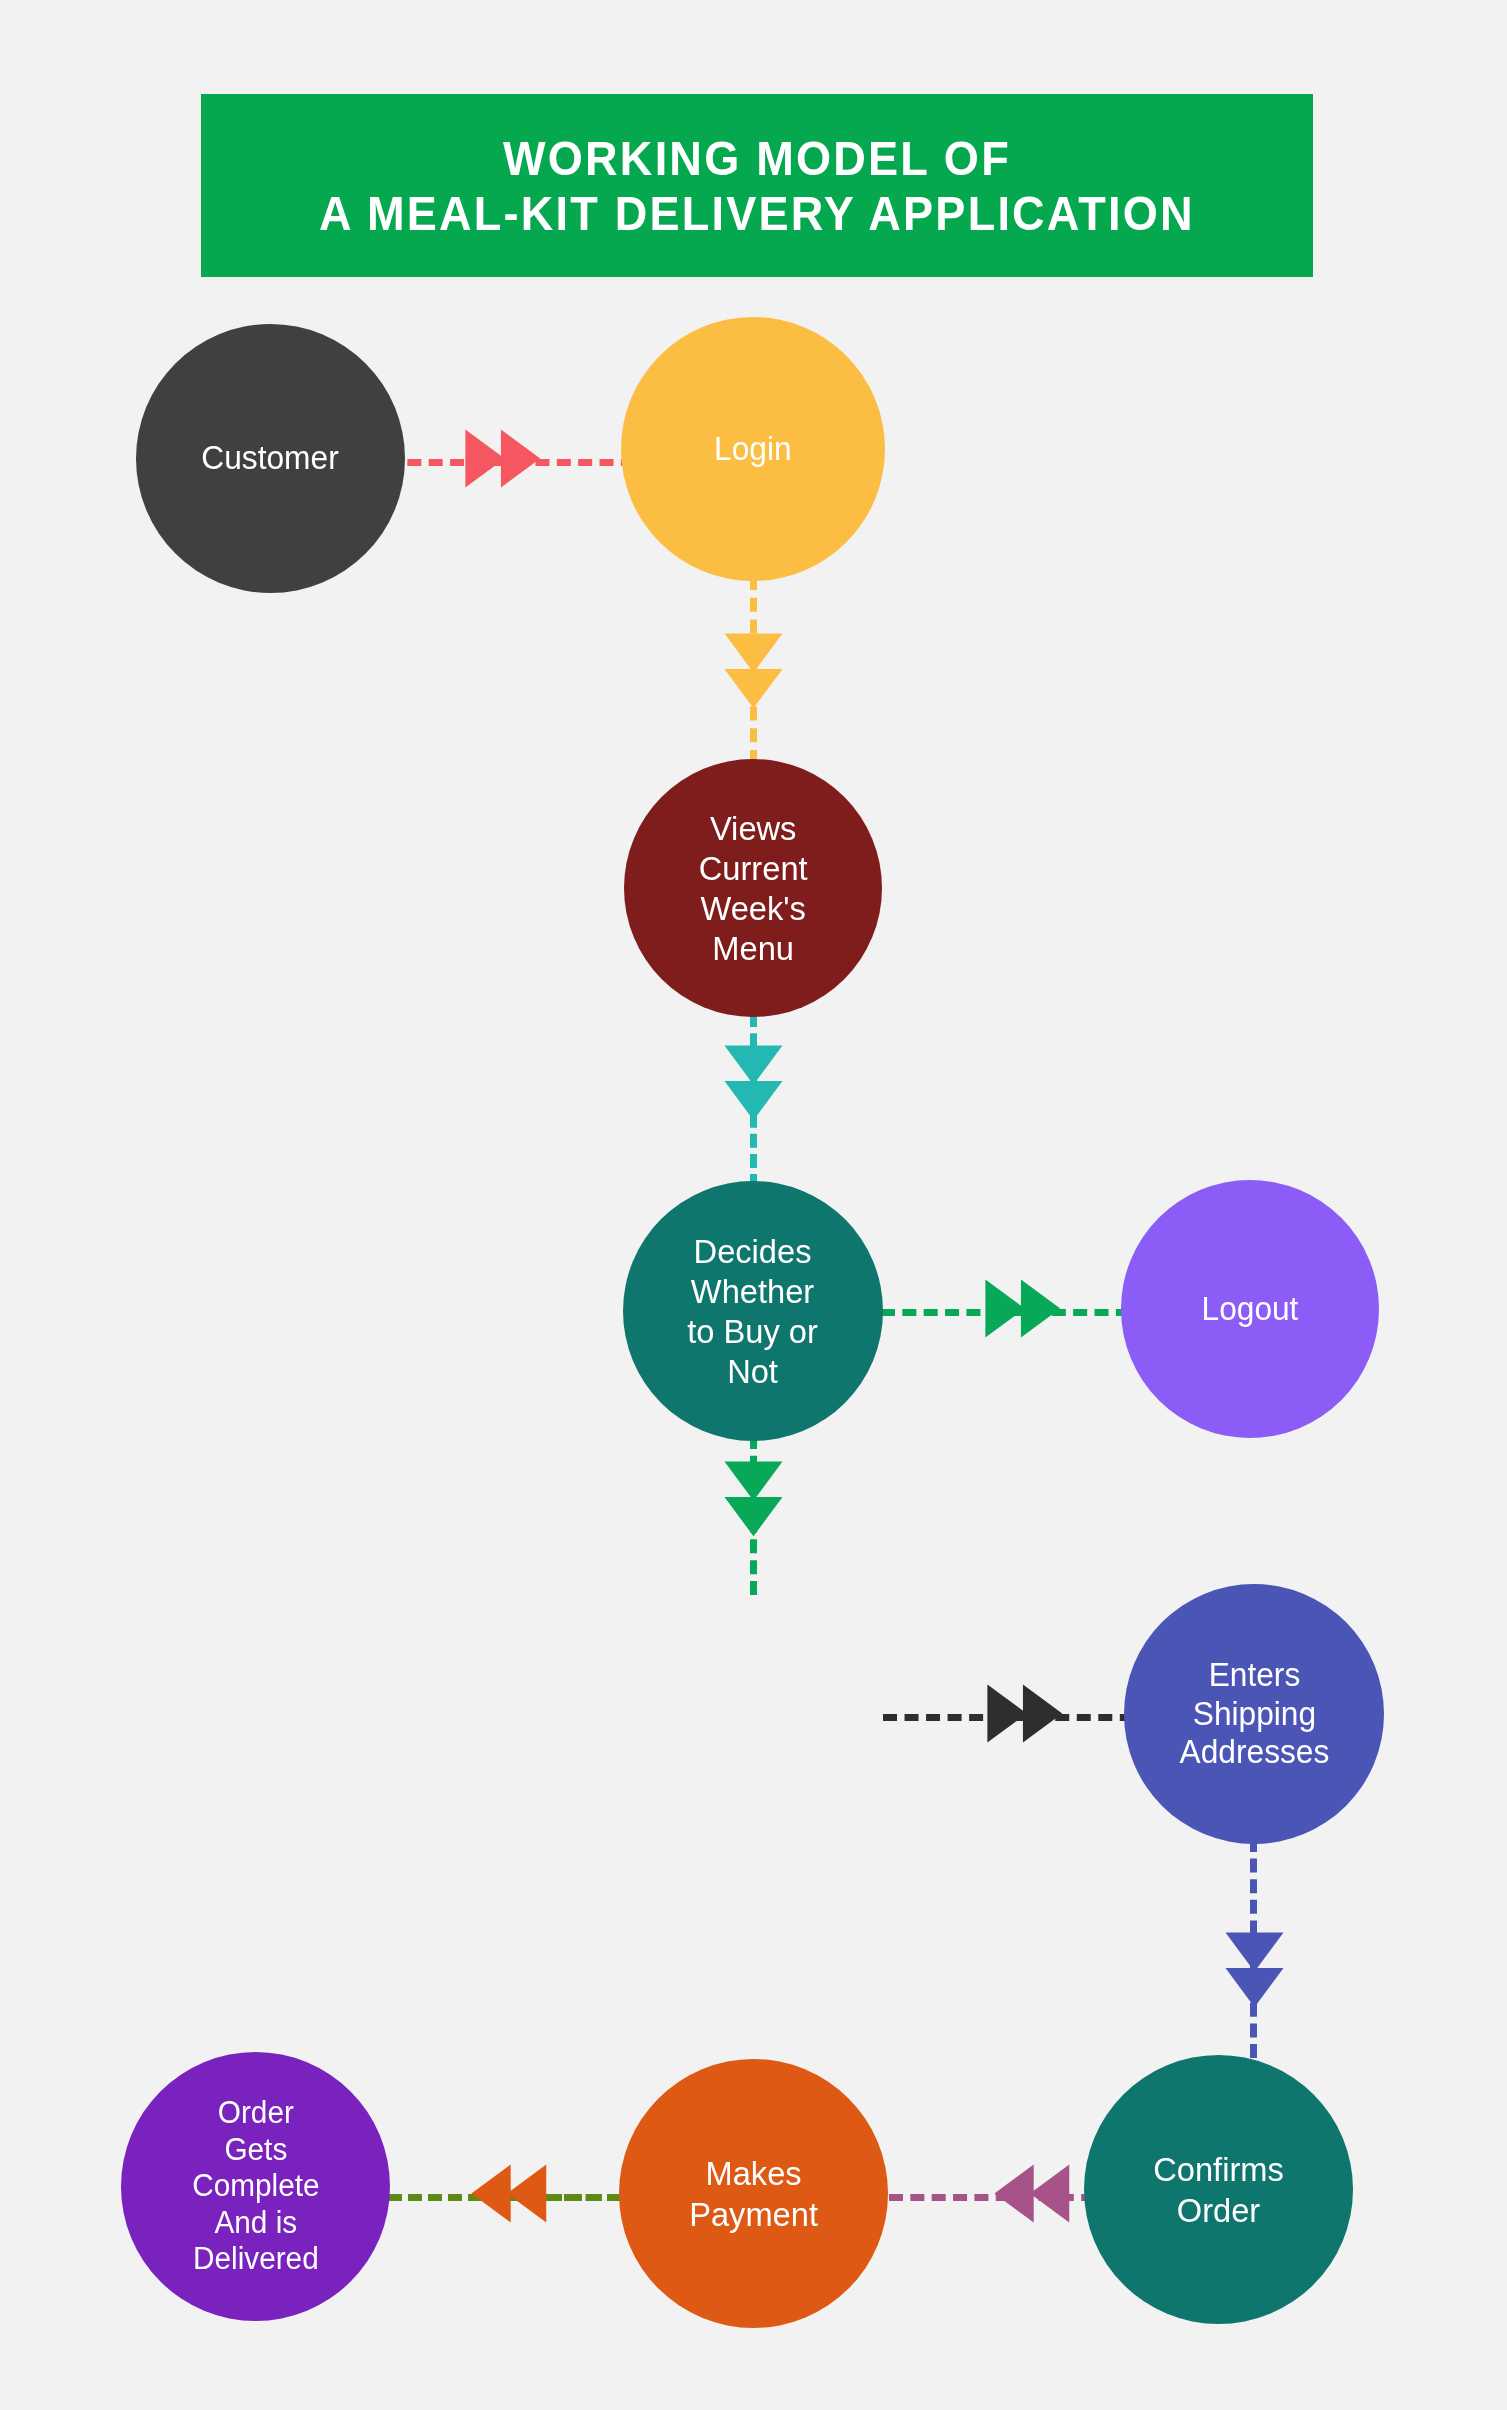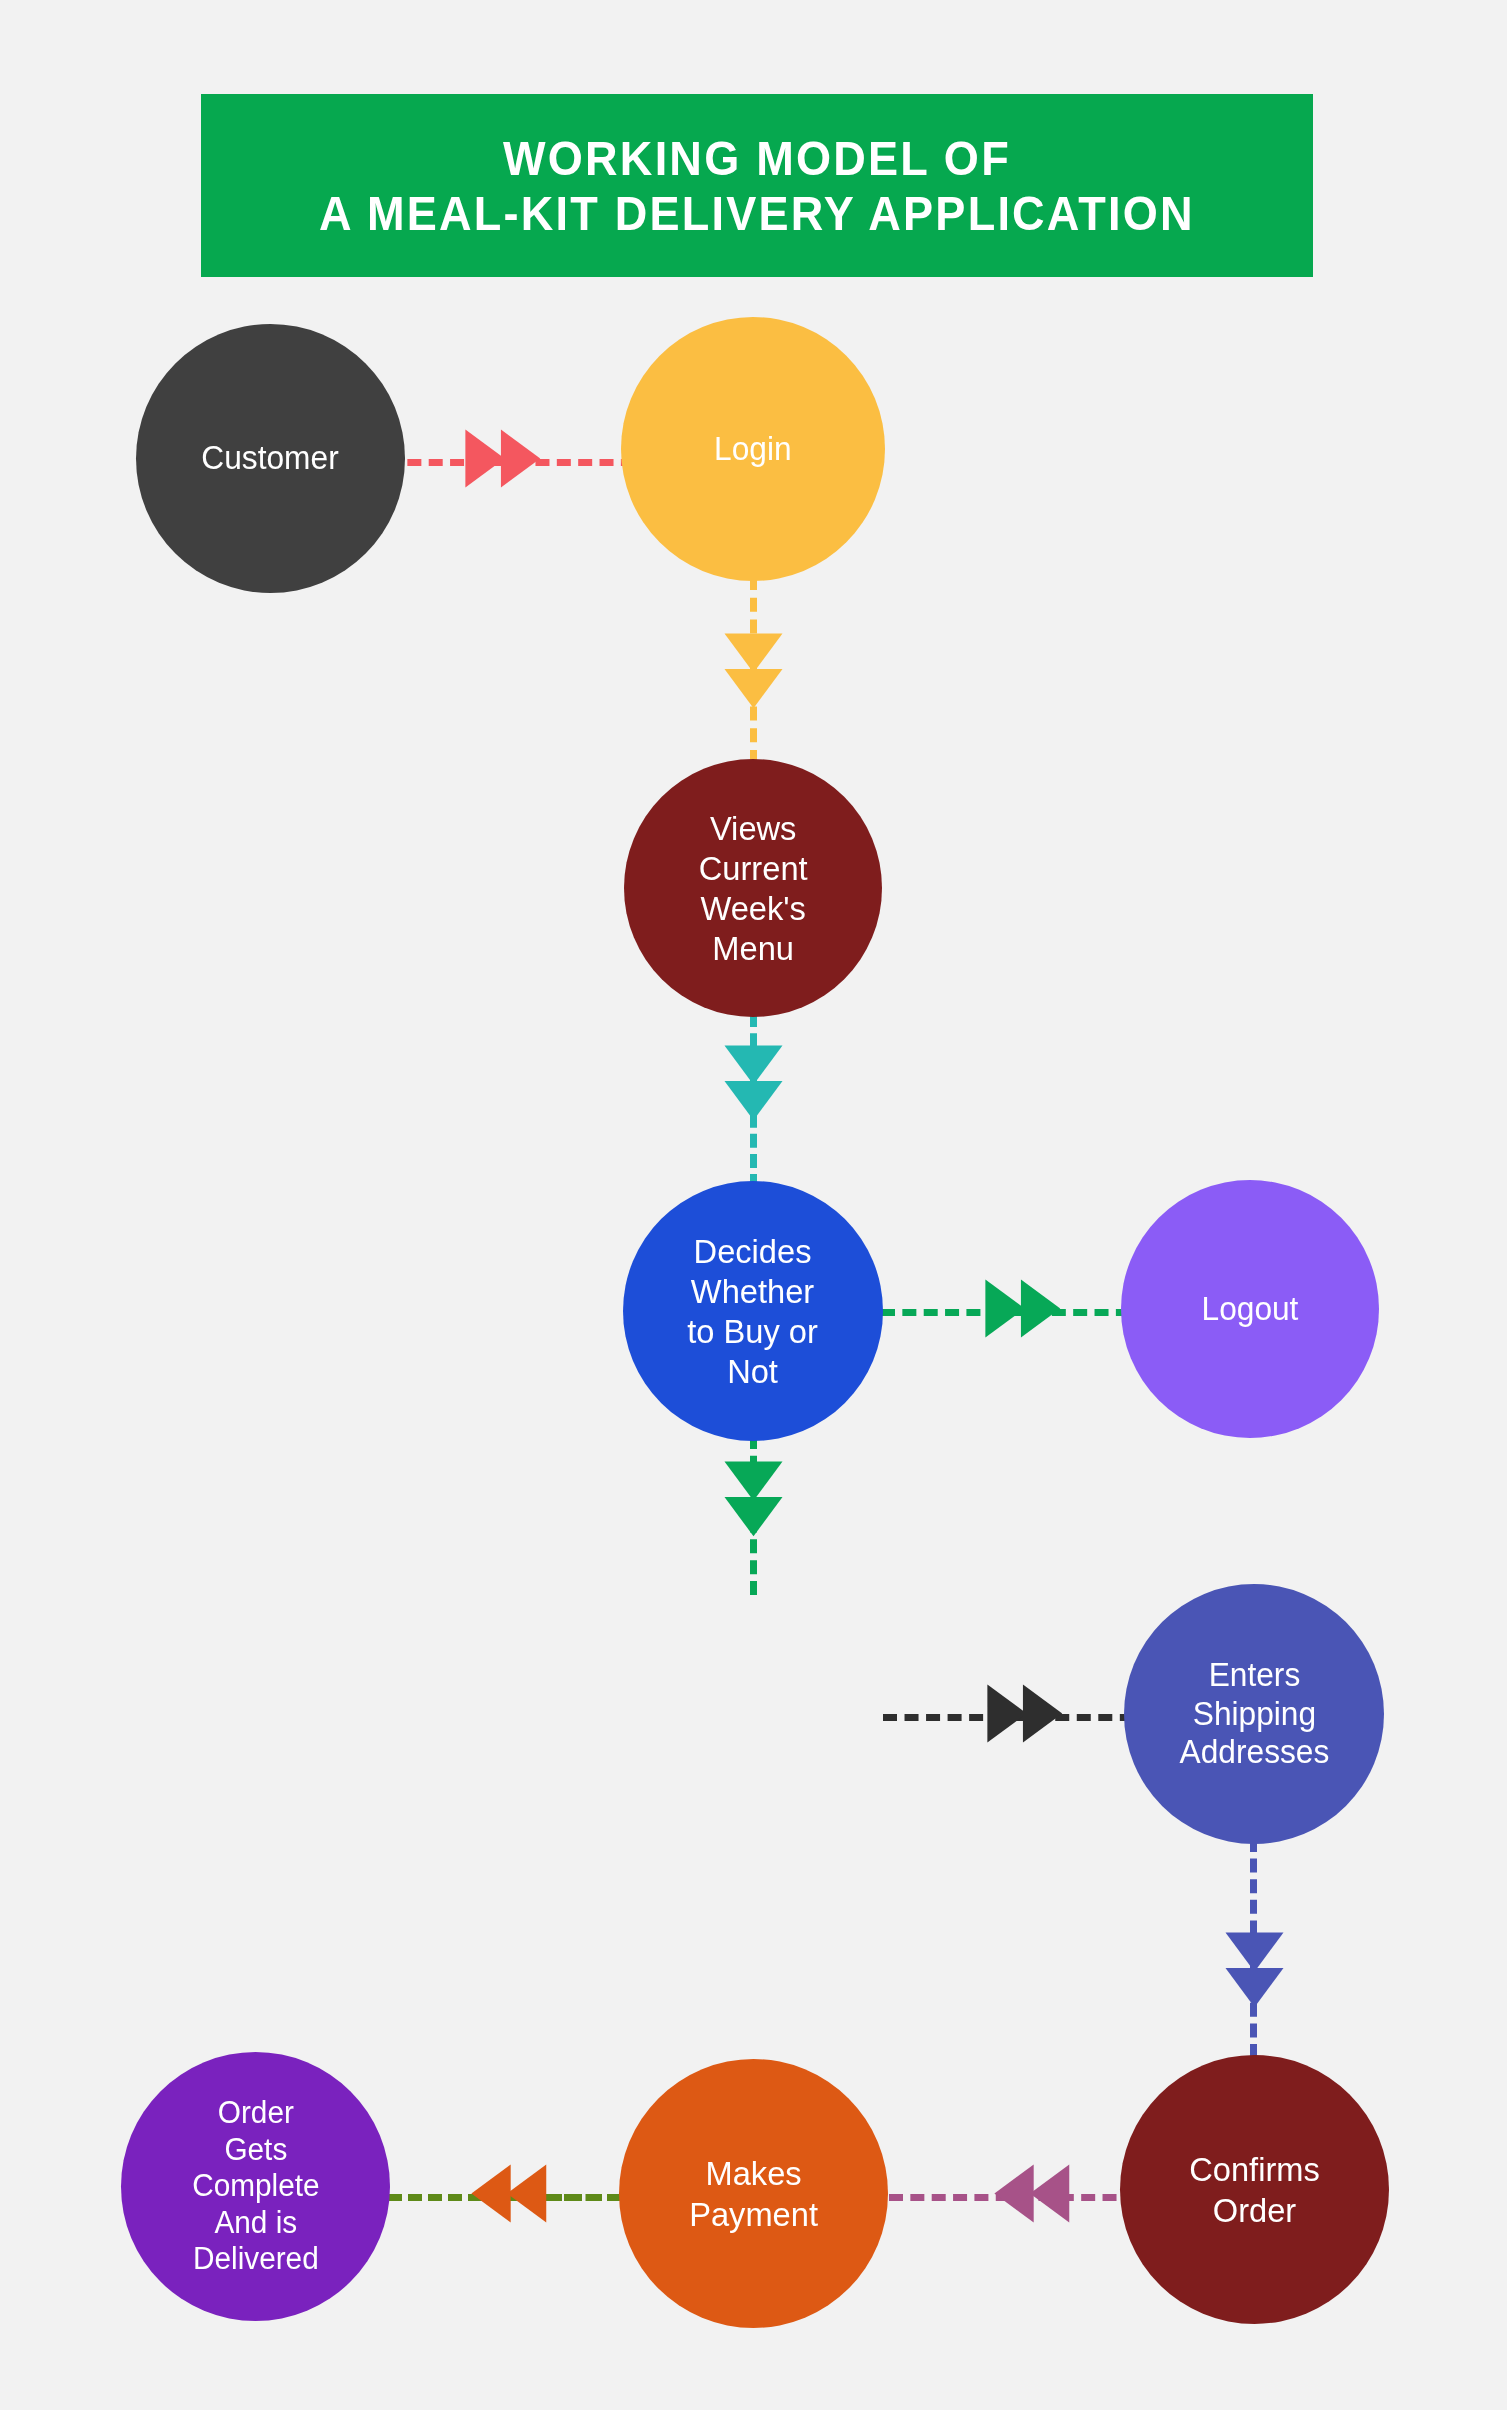--- a/index.html
+++ b/index.html
@@ -175,21 +175,21 @@
     <span class="node-label" style="font-size:33px;">Login</span>
   </div>
 
   <div class="node" style="left:624px; top:759px; width:258px; height:258px; background:#7f1d1d;">
     <span class="node-label" style="font-size:34px;">Views
 Current
 Week's
 Menu</span>
   </div>
 
-  <div class="node" style="left:623px; top:1181px; width:260px; height:260px; background:#1d4ed8;">
+  <div class="node" style="left:623px; top:1181px; width:260px; height:260px; background:#0f766e;">
     <span class="node-label" style="font-size:34px;">Decides
 Whether
 to Buy or
 Not</span>
   </div>
 
   <div class="node" style="left:1121px; top:1180px; width:258px; height:258px; background:#8b5cf6;">
     <span class="node-label" style="font-size:33px;">Logout</span>
   </div>
 
@@ -206,19 +206,19 @@
 Complete
 And is
 Delivered</span>
   </div>
 
   <div class="node" style="left:619px; top:2059px; width:269px; height:269px; background:#DD5914;">
     <span class="node-label" style="font-size:34px;">Makes
 Payment</span>
   </div>
 
-  <div class="node" style="left:1120px; top:2055px; width:269px; height:269px; background:#7f1d1d;">
+  <div class="node" style="left:1084px; top:2055px; width:269px; height:269px; background:#0f766e;">
     <span class="node-label" style="font-size:34px;">Confirms
 Order</span>
   </div>
 
 </div>
 
 
 </body></html>

